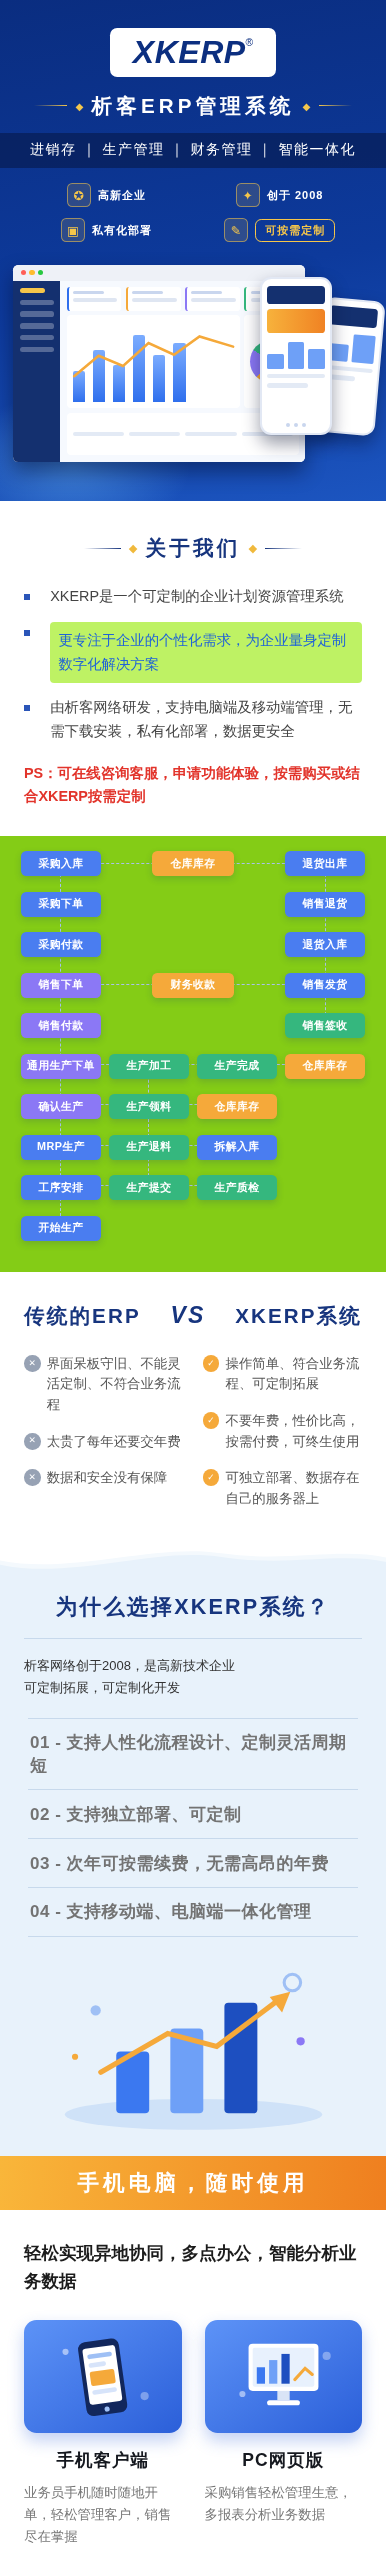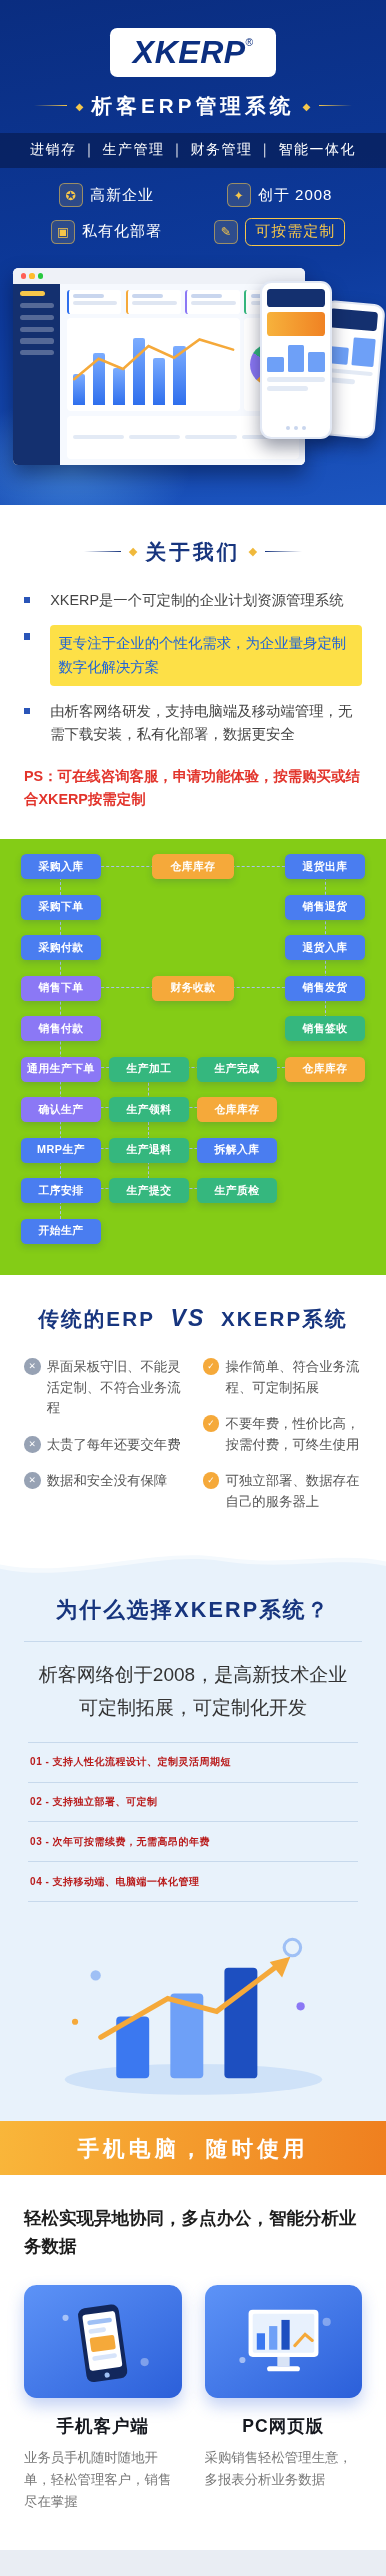--- a/index.html
+++ b/index.html
@@ -14,21 +14,21 @@
 .logo-reg{font-size:10.3px;color:#0c2f80;margin-top:3.1px}
 .hero-title-row{margin-top:14.4px;display:flex;align-items:center;justify-content:center;gap:8.2px;position:relative;z-index:2}
 .hero-line{width:33px;height:1px;background:linear-gradient(90deg,transparent,#f3c64d)}
 .hero-line.r{background:linear-gradient(90deg,#f3c64d,transparent)}
 .hero-diamond{color:#f3c64d;font-size:10.3px}
 .hero-title{color:#fff;font-size:20.6px;font-weight:700;letter-spacing:4.1px}
 .services{margin-top:13.4px;background:rgba(4,16,52,.45);padding:8.2px 0;text-align:center;color:#fff;font-size:14px;letter-spacing:1.5px;position:relative;z-index:2}
 .badges{width:334px;margin:15.5px auto 0;display:grid;grid-template-columns:1fr 1fr;gap:11.3px 12.4px;position:relative;z-index:2}
 .badge{display:flex;align-items:center;gap:7.2px;justify-content:center}
 .badge-icon{width:24px;height:24px;border-radius:5.2px;background:rgba(246,198,74,.14);border:0.5px solid rgba(246,198,74,.55);color:#f6c64a;font-size:12.4px;display:flex;align-items:center;justify-content:center;flex-shrink:0}
-.badge-label{font-size:15px;font-weight:400;color:#fff;letter-spacing:1px}
+.badge-label{font-size:11px;font-weight:700;color:#fff;letter-spacing:1px}
 .badge.highlight .badge-label{color:#f6c64a;border:1px solid #f6c64a;border-radius:6.2px;padding:3.1px 9.3px}
 
 .mockup{position:relative;height:223px;margin-top:17.5px;z-index:2}
 .browser{position:absolute;left:13.4px;top:5.2px;width:292px;height:197px;background:#fff;border-radius:5.2px;box-shadow:0 9.3px 20.6px rgba(2,10,40,.45);overflow:hidden}
 .browser-bar{height:15.5px;background:#eef1f7;display:flex;align-items:center;gap:3.6px;padding-left:7.2px}
 .dot{width:5.2px;height:5.2px;border-radius:50%}
 .dot.r{background:#ff5f57}.dot.y{background:#febc2e}.dot.g{background:#28c840}
 .browser-body{display:flex;height:181px}
 .b-side{width:47px;background:#14306f;padding:7.2px 6.2px;display:flex;flex-direction:column;gap:6.7px}
 .b-dash{height:5.2px;border-radius:2.6px;background:rgba(255,255,255,.28)}
@@ -59,56 +59,56 @@
 
 .about{padding:33px 24px 28px;background:#fff}
 .sec-title-row{display:flex;align-items:center;justify-content:center;gap:8.2px}
 .sec-line{width:37px;height:1.5px;background:linear-gradient(90deg,rgba(23,53,126,0),#17357e)}
 .sec-line.r{background:linear-gradient(90deg,#17357e,rgba(23,53,126,0))}
 .sec-diamond{color:#f0b93c;font-size:11.3px}
 .sec-title{font-size:20.6px;font-weight:800;color:#17357e;letter-spacing:3.1px}
 .about-list{margin-top:23px;display:flex;flex-direction:column;gap:13.4px}
 .about-item{display:flex;gap:20px;font-size:14.4px;color:#444;line-height:1.62}
 .about-bullet{width:6.2px;height:6.2px;background:#2a55b8;margin-top:8.2px;flex-shrink:0}
-.about-item.highlight .about-text{background:#fde047;color:#1f63d8;padding:7.2px 8.2px;border-radius:4.1px}
+.about-item.highlight .about-text{background:#bef264;color:#1f63d8;padding:7.2px 8.2px;border-radius:4.1px}
 .about-ps{margin-top:18.5px;font-size:14.4px;color:#e2342b;line-height:1.6;font-weight:600}
 
 
 .flow{position:relative;padding:15.5px 20.6px 31px;background:#84cc16}
 .fc-grid{position:relative;z-index:1;display:grid;grid-template-columns:repeat(4,1fr);grid-auto-rows:25px;row-gap:15.5px;column-gap:7.2px}
 .fc-box{display:flex;align-items:center;justify-content:center;border-radius:5.2px;color:#fff;font-size:10.8px;font-weight:600;box-shadow:0 3.1px 7.2px rgba(20,48,111,.18);letter-spacing:0.5px;white-space:nowrap}
 .fc-box[data-color="blue"]{background:#4a7df0}
 .fc-box[data-color="purple"]{background:#8b78f5}
 .fc-box[data-color="orange"]{background:#f5a93a}
 .fc-box[data-color="green"]{background:#35b77e}
 .fc-span{justify-self:center;width:82px}
 .fc-line{position:absolute;z-index:0}
 .fc-line.v{border-left:1px dashed #a9c3ea;width:0}
 .fc-line.h{border-top:1px dashed #a9c3ea;height:0}
 
 
 .vs{padding:30px 24px 32px;background:#fff}
-.vs-title{display:flex;align-items:center;justify-content:center;gap:15.5px;font-size:20.6px;font-weight:800;color:#17357e;letter-spacing:2.1px}
+.vs-title{display:flex;align-items:center;justify-content:space-between;gap:15.5px;font-size:20.6px;font-weight:800;color:#17357e;letter-spacing:2.1px}
 .vs-mark{font-size:23px;font-style:italic}
 .vs-grid{margin-top:24px;display:grid;grid-template-columns:1fr 1fr;column-gap:19.6px}
 .vs-col{display:flex;flex-direction:column;gap:15.5px}
 .vs-item{display:flex;gap:6.2px;font-size:13.4px;color:#555;line-height:1.55}
 .vs-dot{width:16.5px;height:16.5px;border-radius:50%;color:#fff;font-size:8.8px;display:flex;align-items:center;justify-content:center;flex-shrink:0;margin-top:1.5px}
 .vs-dot.bad{background:#97a2b4}
 .vs-dot.good{background:#f5a93a}
 
 
 .why{background:#e8f2fb;padding-bottom:22px}
 .why-wave{display:block;width:100%;height:37px}
 .why-inner{padding:13.4px 24px 0}
 .why-title{text-align:center;font-size:21.6px;font-weight:800;color:#17357e;letter-spacing:2.1px}
 .why-rule{margin:17.5px 0 15.5px;border:none;border-top:0.5px solid #c7d9ec}
-.why-intro{text-align:center;font-size:19px;color:#333;line-height:1.75}
+.why-intro{text-align:left;font-size:13px;color:#333;line-height:1.75}
 .features{margin:17.5px auto 0;width:330px;border-top:0.5px solid #c7d9ec}
-.feature{padding:12.4px 2.1px;border-bottom:0.5px solid #c7d9ec;font-size:10px;color:#b91c1c;font-weight:600;letter-spacing:0.5px}
+.feature{padding:12.4px 2.1px;border-bottom:0.5px solid #c7d9ec;font-size:17px;color:#737373;font-weight:600;letter-spacing:0.5px}
 .why-illu{display:block;margin:27px auto 0;width:309px;height:170px}
 
 
 .banner{height:54px;background:linear-gradient(95deg,#f9b63a,#ef7f1f);display:flex;align-items:center;justify-content:center;color:#fff;font-size:21.6px;font-weight:800;letter-spacing:4.1px}
 
 
 .bottom{padding:29px 24px 37px;background:#fff}
 .bottom-heading{font-size:17.5px;font-weight:700;color:#1c1c1c;line-height:1.6}
 .cards{margin-top:25px;display:grid;grid-template-columns:1fr 1fr;column-gap:23px}
 .card-tile{height:113px;border-radius:12.4px;background:linear-gradient(145deg,#5d93f7,#2b5fd9);display:flex;align-items:center;justify-content:center;box-shadow:0 7.2px 15.5px rgba(43,95,217,.28)}

